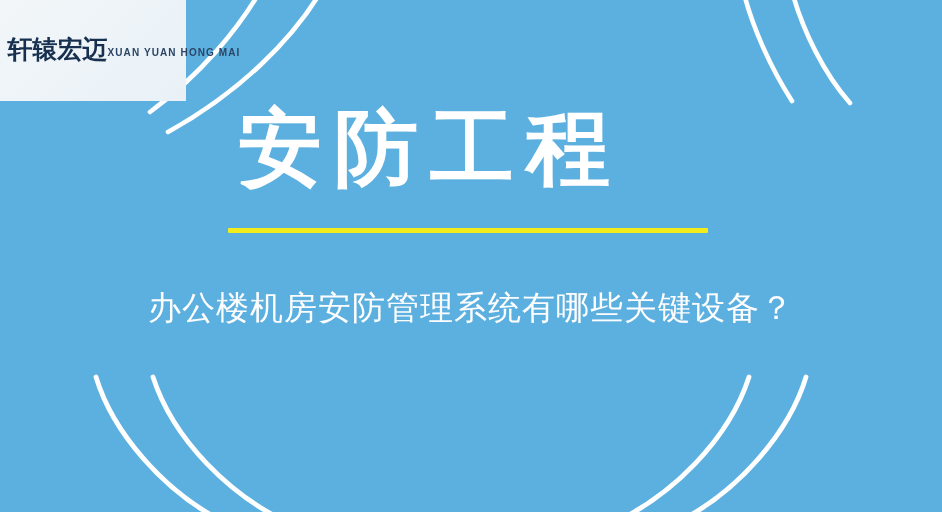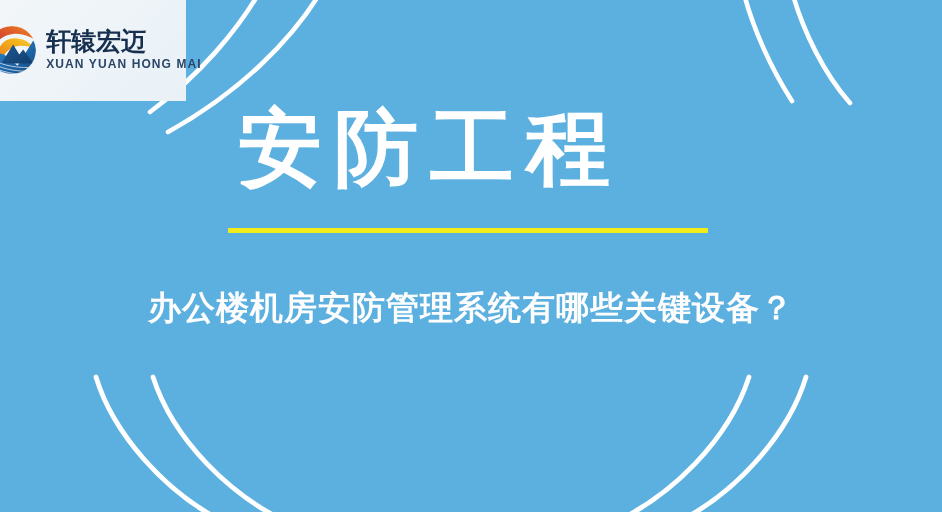--- a/index.html
+++ b/index.html
@@ -50,40 +50,40 @@
     gap: 6px;
     transform: translateY(-1px);
   }
   #logo-mark {
     width: 56px;
     height: 56px;
     flex: 0 0 56px;
   }
   #logo-wordmark {
     display: flex;
-    flex-direction: column;
+    flex-direction: row;
     justify-content: center;
     line-height: 1;
   }
   #logo-cn {
     font-family: "DejaVu Sans", "Liberation Sans", sans-serif;
     font-size: 25px;
     font-weight: bold;
     color: #17304f;
     letter-spacing: 0px;
     white-space: nowrap;
   }
   #logo-en {
     font-family: "Liberation Sans", sans-serif;
-    font-size: 12px;
+    font-size: 10px;
     font-weight: bold;
     color: #2b4566;
     letter-spacing: 1.1px;
     white-space: nowrap;
-    margin-top: 4px;
+    margin-top: 11px;
   }
 
   
   #headline-block {
     position: absolute;
     left: 0;
     top: 0;
     width: 942px;
     height: 512px;
     z-index: 3;
@@ -116,21 +116,21 @@
   }
 
   #subtitle {
     position: absolute;
     left: 0;
     top: 288px;
     width: 942px;
     text-align: center;
     font-family: "DejaVu Serif", "Liberation Serif", serif;
     font-size: 33px;
-    font-weight: bold;
+    font-weight: normal;
     color: #fdfdfd;
     letter-spacing: 1px;
     line-height: 1.2;
     white-space: nowrap;
   }
 </style>
 </head>
 <body>
 
 <div id="banner">

